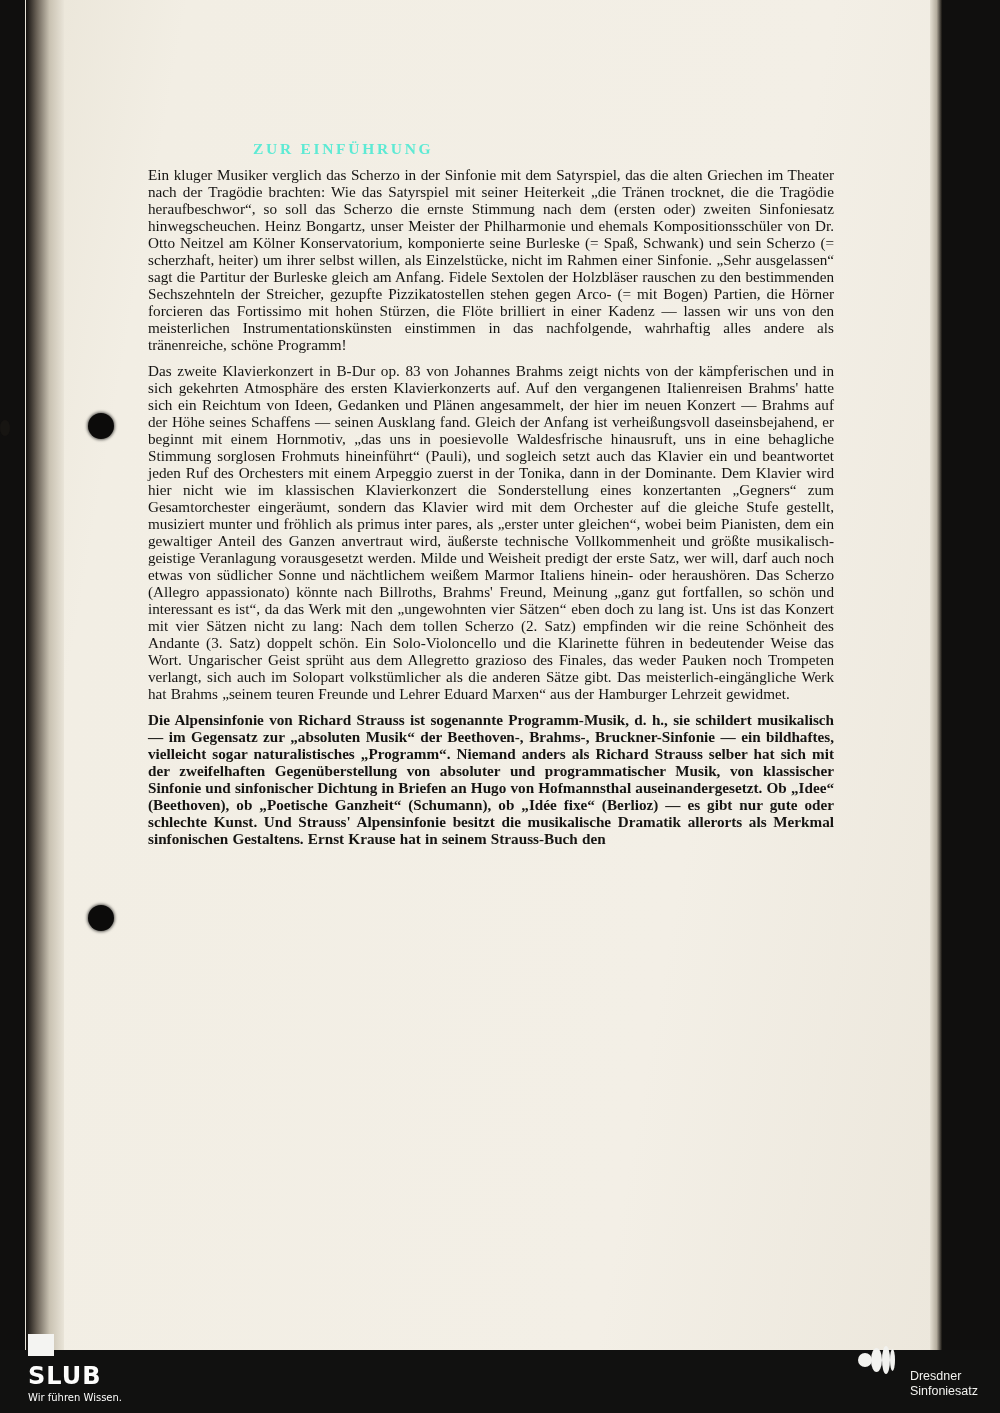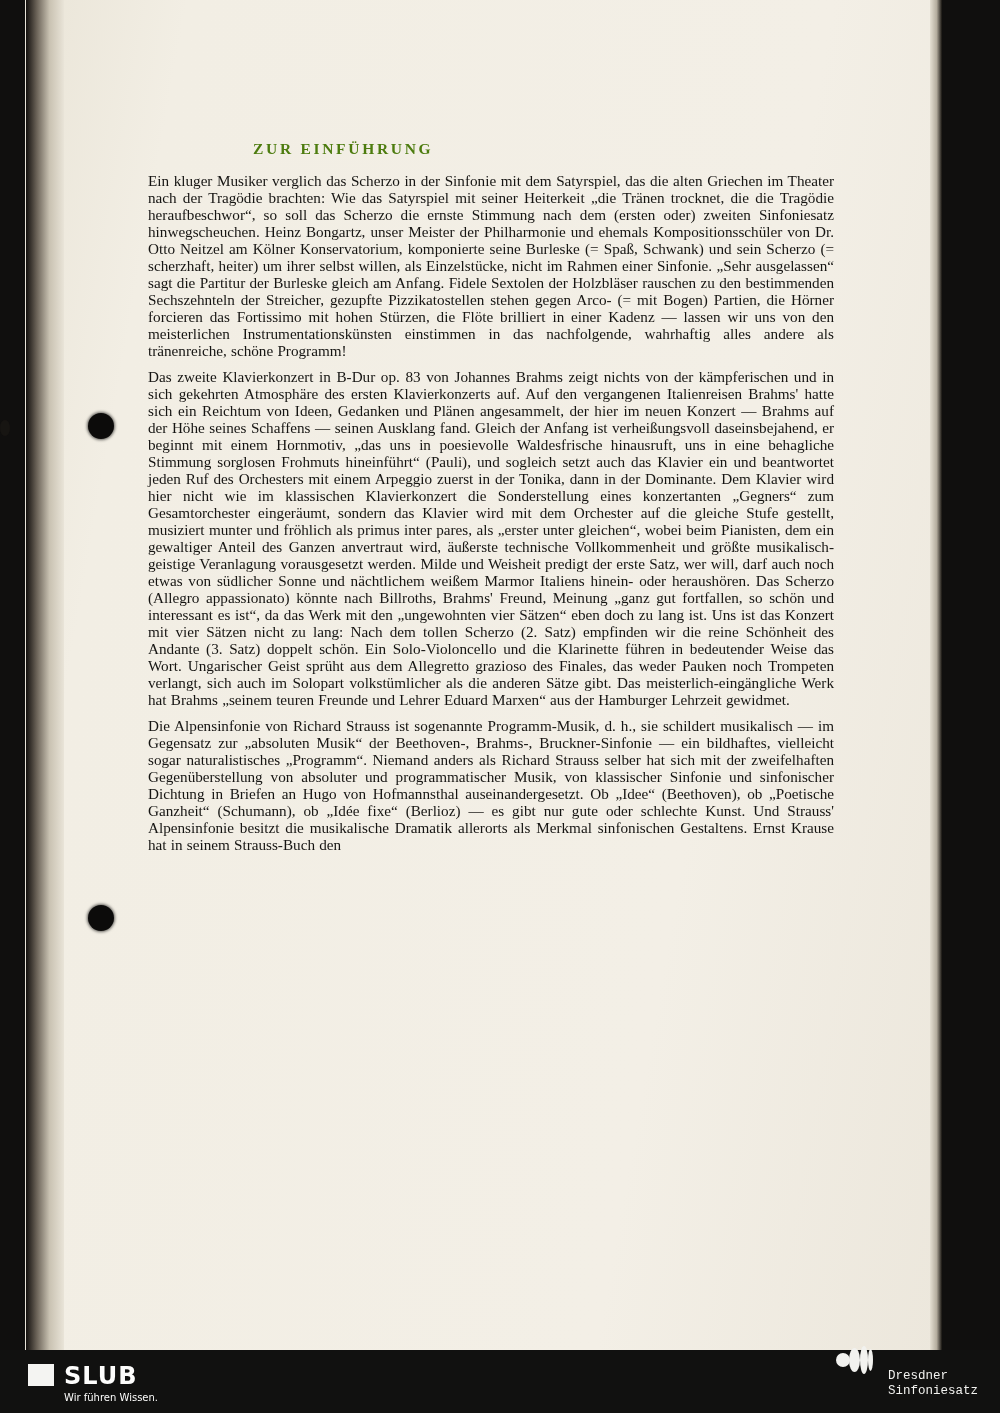--- a/index.html
+++ b/index.html
@@ -88,52 +88,53 @@
   .text-col {
     position: absolute;
     left: 148px;
     top: 140px;
     width: 686px;
     z-index: 5;
   }
   .doc-title {
     font-size: 15.5px;
     letter-spacing: 2.7px;
-    color: #4d7c0f;
-    margin: 0 0 14px 105px;
+    color: #5eead4;
+    margin: 0 0 8px 105px;
     font-family: "Liberation Serif", serif;
   }
   .para {
     font-size: 15.2px;
     line-height: 17px;
     color: #151412;
     text-align: justify;
     margin: 0 0 9px 0;
     word-spacing: 0.4px;
     hyphens: manual;
   }
-  .para:last-child { margin-bottom: 0; }
+  .para:last-child { margin-bottom: 0; font-weight: bold; }
 
   
   .footer-bar {
     position: absolute;
     left: 0;
     bottom: 0;
     width: 1000px;
     height: 63px;
     background: #111110;
     z-index: 10;
   }
   .slub {
     position: absolute;
     left: 28px;
     bottom: 8px;
     display: flex;
     align-items: flex-start;
     z-index: 11;
+    flex-direction: column;
   }
   .slub-mark {
     width: 26px;
     height: 30px;
     background: #f4f4f2;
     margin-right: 10px;
     position: relative;
   }
   .slub-mark::after {
     content: "";
@@ -172,21 +173,21 @@
   .dp-logo .c {
     position: absolute;
     border-radius: 50%;
     background: #f2f2ef;
   }
   .dp-logo .c1 { left: 0;  top: 7px;  width: 14px; height: 14px; }
   .dp-logo .c2 { left: 13px; top: 2px; width: 11px; height: 24px; border-radius: 50%/50%; background:#f2f2ef; }
   .dp-logo .c3 { left: 24px; top: 0px; width: 8px;  height: 28px; border-radius: 50%; }
   .dp-logo .c4 { left: 32px; top: 3px; width: 5px;  height: 22px; border-radius: 50%; }
   .dp-text {
-    font-family: Liberation Mono, monospace;
+    font-family: Liberation Sans, sans-serif;
     font-size: 12.5px;
     line-height: 15px;
     color: #f2f2ef;
     margin-top: 48px;
   }
 </style>
 </head>
 <body>
 
 <div class="scan-bg"></div>

